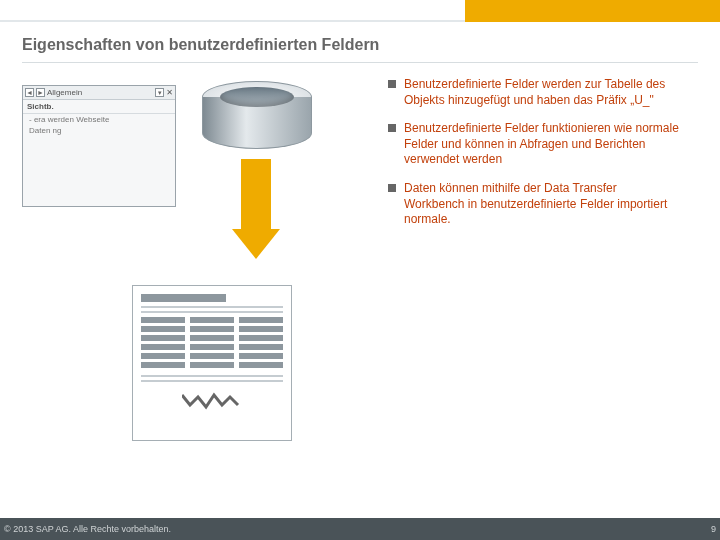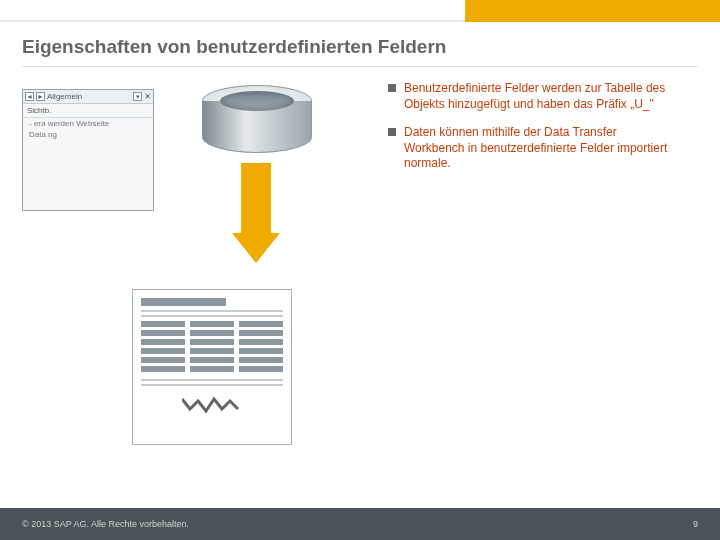--- a/index.html
+++ b/index.html
@@ -1,31 +1,31 @@
 <!DOCTYPE html>
 <html><head>
 <meta charset="utf-8">
 <style>
 *{box-sizing:border-box;margin:0;padding:0}
 body{width:720px;height:540px;font-family:Arial,sans-serif;background:#fff;position:relative;overflow:hidden}
 .topbar{height:22px;background:#fff;border-bottom:2px solid #e2e7ea}
 .goldbar{position:absolute;top:0;right:0;width:255px;height:22px;background:#efab00}
-.title{font-size:19px;color:#666;padding:14px 22px 8px;font-weight:bold}
+.title{font-size:16px;color:#666;padding:14px 22px 8px;font-weight:bold}
 .hr{height:1px;background:#d7dde0;margin:0 22px 14px}
 .content{display:flex;padding:0 22px}
 .left{width:348px;position:relative}
 .right{width:310px;padding-left:18px}
 
-.panel{position:absolute;top:8px;left:0;width:132px;border:1px solid #9aa3aa;background:#f6f7f8;font-size:8px}
+.panel{position:absolute;top:8px;left:0;width:154px;border:1px solid #9aa3aa;background:#f6f7f8;font-size:8px}
 .panel-hdr{display:flex;align-items:center;background:#eceff1;border-bottom:1px solid #c5ccd1;height:14px;padding:0 2px;gap:2px}
 .sq{width:9px;height:9px;border:1px solid #8a939a;background:#fff;display:flex;align-items:center;justify-content:center;font-size:7px;color:#666}
 .panel-hdr .lab{flex:1;font-size:8px;color:#555}
 .close{font-size:8px;color:#555}
 .sect{padding:2px 4px;border-bottom:1px solid #d6dbdf;color:#555}
-.sect-t{font-weight:normal}
+.sect-t{font-weight:bold}
 .row{padding:1px 6px;color:#777}
 
 .cyl{position:absolute;left:180px;top:4px}
 .cyl-top{width:110px;height:32px;background:radial-gradient(ellipse at center,#fff,#cfd6db);border-radius:50%;border:1px solid #8d989f}
 .cyl-top::after{content:"";position:absolute;left:18px;top:6px;width:74px;height:20px;border-radius:50%;background:linear-gradient(180deg,#6a7a85,#aeb8bf);box-shadow:inset 0 -3px 6px rgba(0,0,0,.3)}
 .cyl-body{width:110px;height:52px;background:linear-gradient(90deg,#7e8a92,#e4e9ec 40%,#9aa5ac);margin-top:-16px;border:1px solid #8d989f;border-top:none;border-radius:0 0 55px 55px/0 0 16px 16px}
 
 .arrow{position:absolute;left:210px;top:82px;width:48px;height:110px}
 .arrow .shaft{width:30px;height:70px;background:#efab00;margin:0 auto}
 .arrow .head{width:0;height:0;border-left:24px solid transparent;border-right:24px solid transparent;border-top:30px solid #efab00}
@@ -34,21 +34,21 @@
 .doc .h1{height:8px;background:#8d979e;margin-bottom:4px;width:60%}
 .doc .line{height:2px;background:#c5ccd1;margin-bottom:3px}
 .cols{display:flex;gap:5px;margin:4px 0}
 .col{flex:1}
 .col div{height:6px;background:#8d979e;margin-bottom:3px}
 .chart{height:30px;margin-top:4px;display:flex;align-items:center;justify-content:center}
 
 .bul{display:flex;margin-bottom:13px;font-size:12px;color:#c2410c;line-height:1.3}
 .bul .m{width:8px;height:8px;background:#666;margin-top:3px;margin-right:8px;flex-shrink:0}
 
-.foot{position:absolute;bottom:0;left:0;right:0;height:32px;background:#4a5358;color:#cfd3d5;font-size:9px;display:flex;align-items:center;padding:0 22px;justify-content:space-between}
+.foot{position:absolute;bottom:0;left:0;right:0;height:22px;background:#4a5358;color:#cfd3d5;font-size:9px;display:flex;align-items:center;padding:0 4px;justify-content:space-between}
 </style>
 </head>
 <body>
 
 <div class="topbar">
     <div class="goldbar"></div>
   </div>
 <div class="title">Eigenschaften von benutzerdefinierten Feldern</div>
 <div class="hr"></div>
 
@@ -57,21 +57,21 @@
     <div class="panel">
       <div class="panel-hdr">
         <span class="sq">◄</span>
         <span class="sq">►</span>
         <span class="lab">Allgemein</span>
         <span class="sq">▾</span>
         <span class="close">✕</span>
       </div>
       <div class="sect sect-t">Sichtb.</div>
       <div class="row">- era werden Webseite</div>
-      <div class="row">Data ng</div>
+      <div class="row">Daten ng</div>
       <div style="height:70px"></div>
     </div>
     <div class="cyl">
       <div class="cyl-top"></div>
         <div class="cyl-body"></div>
     </div>
     <div class="arrow">
       <div class="shaft"></div>
         <div class="head"></div>
     </div>
@@ -115,20 +115,24 @@
     </div>
   </div>
 
   <div class="right">
     <div class="bul">
         <span class="m"></span>
         <span>Benutzerdefinierte Felder werden zur Tabelle des Objekts hinzugefügt und haben das Präfix „U_"</span>
       </div>
     <div class="bul">
         <span class="m"></span>
+        <span>Benutzerdefinierte Felder funktionieren wie normale Felder und können in Abfragen und Berichten verwendet werden</span>
+      </div>
+    <div class="bul">
+        <span class="m"></span>
         <span>Daten können mithilfe der Data Transfer Workbench in benutzerdefinierte Felder importiert normale.</span>
       </div>
   </div>
 </div>
 
 <div class="foot">
   <span>© 2013 SAP AG. Alle Rechte vorbehalten.</span>
   <span>9</span>
 </div>
 

